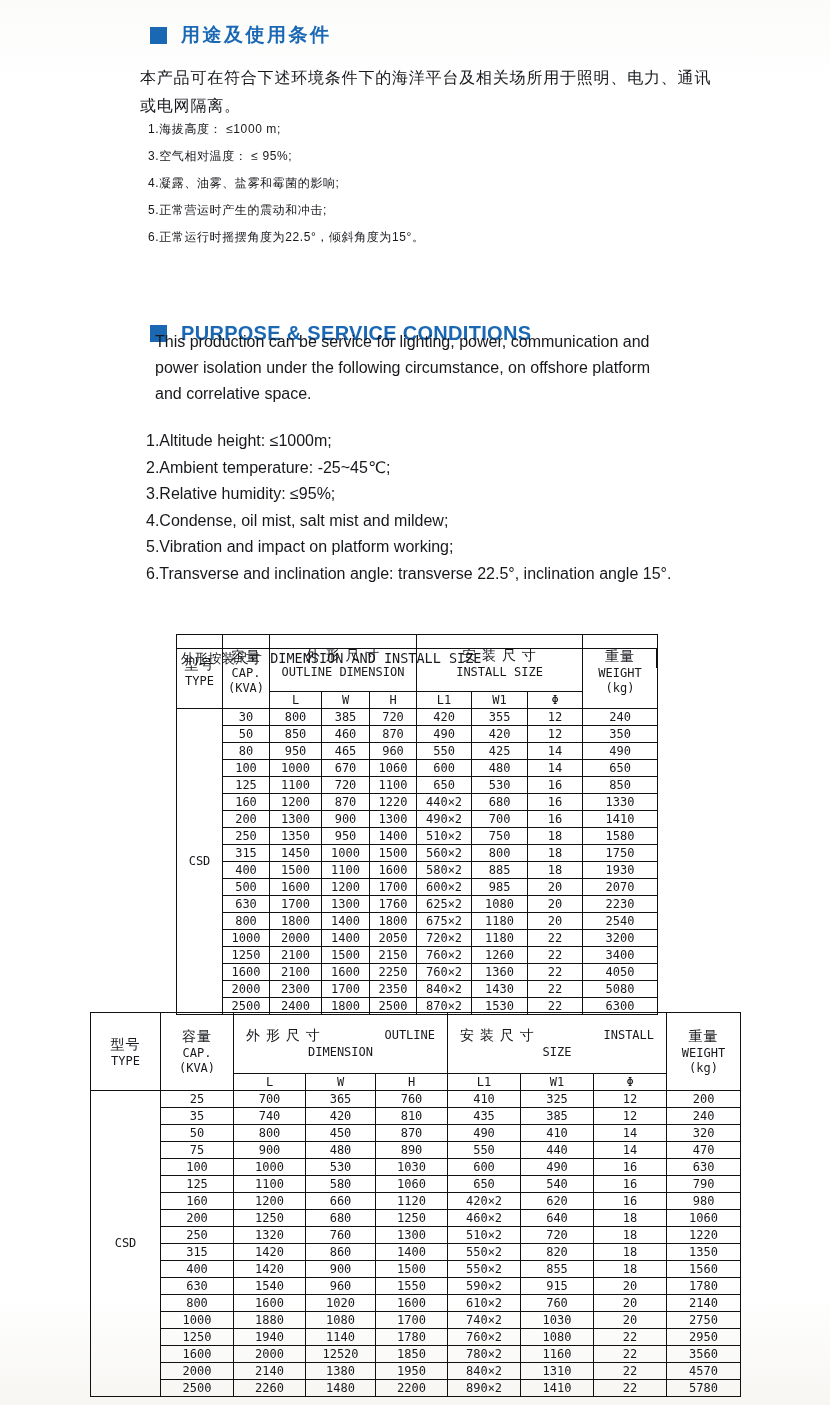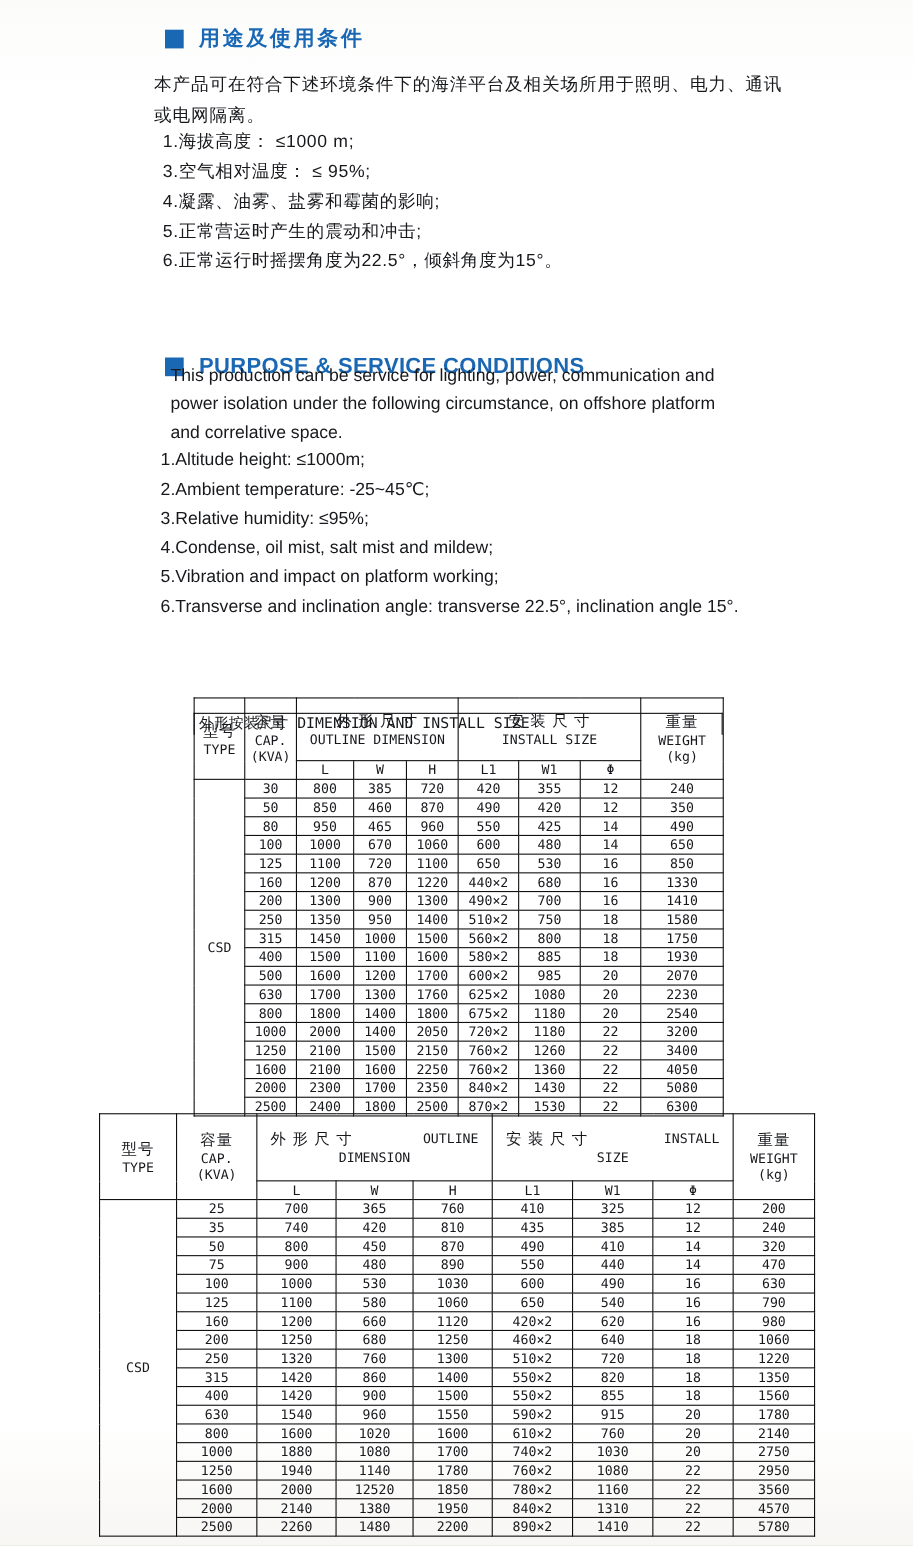--- a/index.html
+++ b/index.html
@@ -12,22 +12,22 @@
   .sec-heading { position:absolute; display:flex; align-items:center; }
   .bullet { width:17px; height:17px; background:#1a68b4; flex:0 0 auto; }
   .sec-title { margin-left:14px; color:#1a68b4; font-weight:bold; }
   .cn-title { font-size:19px; letter-spacing:2.5px; }
   .en-title { font-size:20px; letter-spacing:0.3px; }
   .text-block { position:absolute; font-size:16px; }
   .cn-intro { top:64px; left:140px; width:572px; line-height:28px; letter-spacing:0.8px; }
   .en-intro { top:329px; left:155px; width:524px; line-height:26px; }
   .list { position:absolute; }
   .cn-list { top:116px; left:148px; }
-  .cn-list .list-line { font-size:16px; line-height:27px; letter-spacing:0.6px; }
-  .en-list { top:406px; left:146px; }
+  .cn-list .list-line { font-size:12px; line-height:27px; letter-spacing:0.6px; }
+  .en-list { top:428px; left:146px; }
   .en-list .list-line { font-size:16px; line-height:26.5px; }
 
   .tbl-title {
     position:absolute; left:176px; top:648px; width:481px; height:20px;
     box-sizing:border-box; border:1px solid #111; border-bottom:none;
     font-family:"DejaVu Sans Mono","Liberation Mono",monospace;
     font-size:13.5px; line-height:19px; padding-left:4px; white-space:nowrap;
   }
   table.tbl { position:absolute; border-collapse:collapse; table-layout:fixed; background:transparent; }
   .tbl th, .tbl td { border:1px solid #111; text-align:center; padding:0; font-weight:normal; overflow:hidden; }

